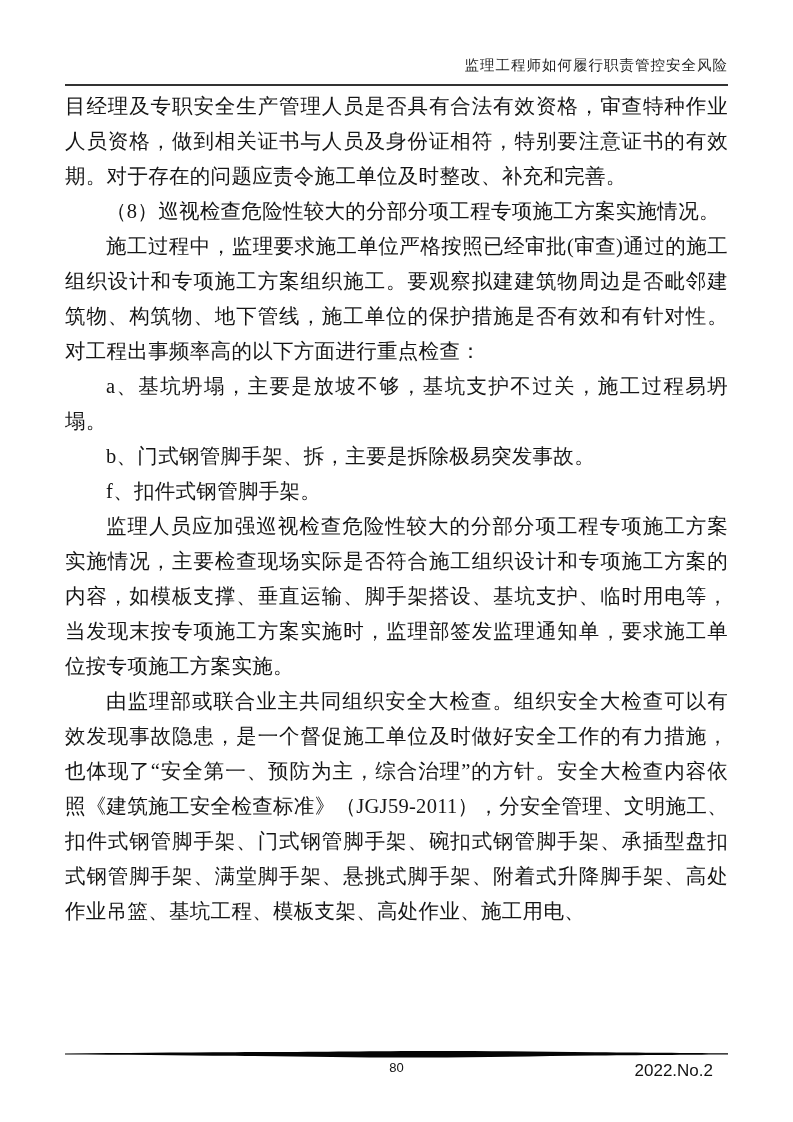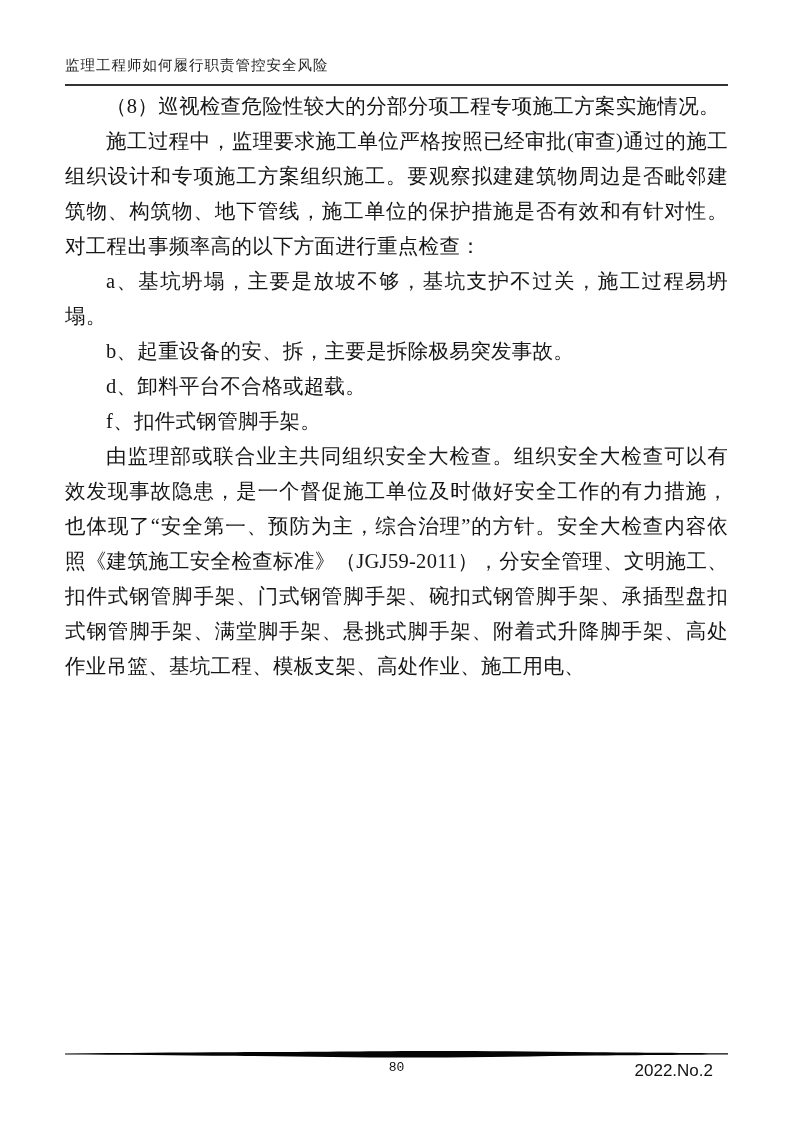--- a/index.html
+++ b/index.html
@@ -14,21 +14,21 @@
     background: #ffffff;
     overflow: hidden;
     font-family: "Liberation Serif", "DejaVu Serif", serif;
     color: #161616;
   }
   .running-head {
     position: absolute;
     top: 56px;
     left: 65px;
     width: 663px;
-    text-align: left;
+    text-align: right;
     font-size: 14.5px;
     letter-spacing: 1px;
     color: #1f1f1f;
     white-space: nowrap;
   }
   .head-rule {
     position: absolute;
     top: 84px;
     left: 65px;
     width: 663px;
@@ -61,21 +61,21 @@
     height: 9px;
     display: block;
   }
   .page-number {
     position: absolute;
     top: 1060px;
     left: 65px;
     width: 663px;
     text-align: center;
     font-size: 13px;
-    font-family: Liberation Mono, monospace;
+    font-family: Liberation Sans, sans-serif;
     color: #111111;
   }
   .issue-label {
     position: absolute;
     top: 1061px;
     right: 80px;
     font-size: 17px;
     font-family: "Liberation Sans", "DejaVu Sans", sans-serif;
     color: #111111;
   }
@@ -83,26 +83,27 @@
 </head>
 <body>
 
 <div class="page">
 
   <div class="running-head">监理工程师如何履行职责管控安全风险</div>
 
   <div class="head-rule"></div>
 
   <div class="content" id="content">
+      <p class="para">目经理及专职安全生产管理人员是否具有合法有效资格，审查特种作业人员资格，做到相关证书与人员及身份证相符，特别要注意证书的有效期。对于存在的问题应责令施工单位及时整改、补充和完善。</p>
       <p class="para indent">（8）巡视检查危险性较大的分部分项工程专项施工方案实施情况。</p>
       <p class="para indent">施工过程中，监理要求施工单位严格按照已经审批(审查)通过的施工组织设计和专项施工方案组织施工。要观察拟建建筑物周边是否毗邻建筑物、构筑物、地下管线，施工单位的保护措施是否有效和有针对性。对工程出事频率高的以下方面进行重点检查：</p>
       <p class="para indent">a、基坑坍塌，主要是放坡不够，基坑支护不过关，施工过程易坍塌。</p>
-      <p class="para indent">b、起重设备的安、拆，主要是拆除极易突发事故。</p>
-      <p class="para indent">d、卸料平台不合格或超载。</p>
+      <p class="para indent">b、门式钢管脚手架、拆，主要是拆除极易突发事故。</p>
       <p class="para indent">f、扣件式钢管脚手架。</p>
+      <p class="para indent">监理人员应加强巡视检查危险性较大的分部分项工程专项施工方案实施情况，主要检查现场实际是否符合施工组织设计和专项施工方案的内容，如模板支撑、垂直运输、脚手架搭设、基坑支护、临时用电等，当发现末按专项施工方案实施时，监理部签发监理通知单，要求施工单位按专项施工方案实施。</p>
       <p class="para indent">由监理部或联合业主共同组织安全大检查。组织安全大检查可以有效发现事故隐患，是一个督促施工单位及时做好安全工作的有力措施，也体现了“安全第一、预防为主，综合治理”的方针。安全大检查内容依照《建筑施工安全检查标准》（JGJ59-2011），分安全管理、文明施工、扣件式钢管脚手架、门式钢管脚手架、碗扣式钢管脚手架、承插型盘扣式钢管脚手架、满堂脚手架、悬挑式脚手架、附着式升降脚手架、高处作业吊篮、基坑工程、模板支架、高处作业、施工用电、</p>
     </div>
 
   <svg class="foot-rule" viewBox="0 0 663 9" preserveAspectRatio="none" aria-hidden="true">
     <path d="M0,3.6 C60,2.8 110,2.4 170,2.2 C240,1.9 290,1.2 360,0.9
              C420,0.8 470,1.6 530,2.2 C590,2.7 630,3.0 663,3.2
              L663,4.4 C630,4.6 590,4.9 530,5.4 C470,6.0 420,7.4 360,7.6
              C290,7.8 240,6.6 170,5.8 C110,5.2 60,4.8 0,4.4 Z" fill="#050505"></path>
   </svg>
 

